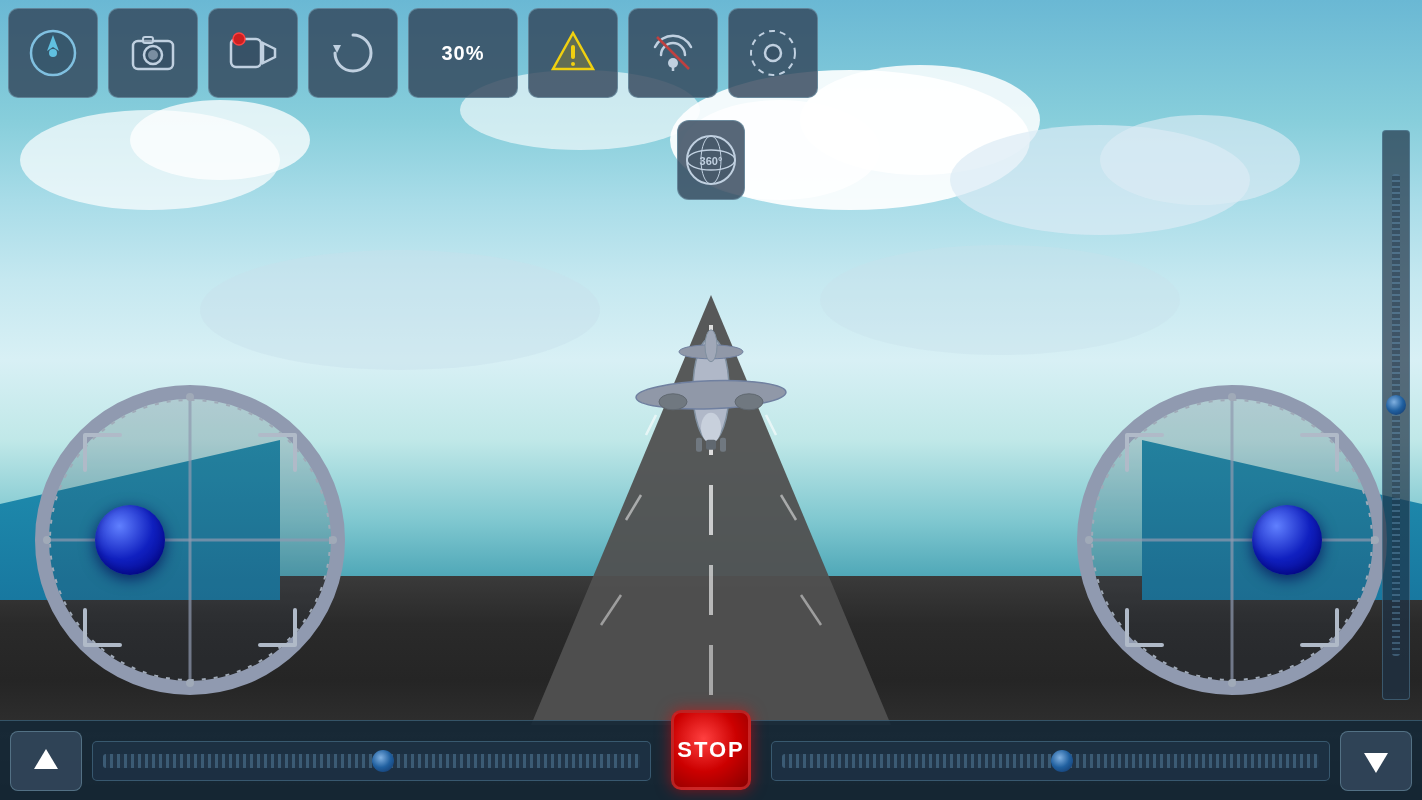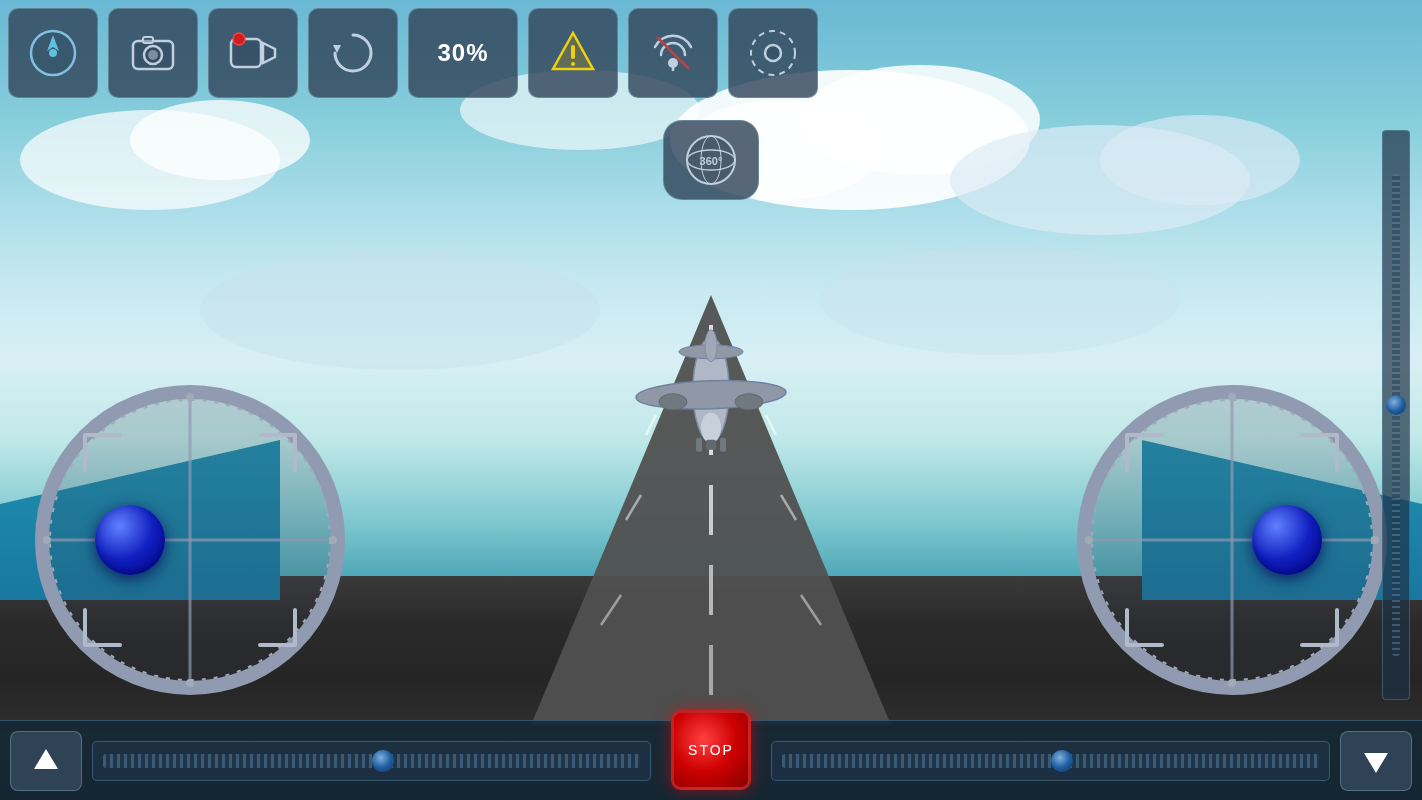--- a/index.html
+++ b/index.html
@@ -89,21 +89,21 @@
       width: 52px;
       height: 52px;
     }
 
     .toolbar-btn.wide {
       width: 110px;
     }
 
     .toolbar-btn .btn-text {
       color: white;
-      font-size: 24px;
+      font-size: 20px;
       font-weight: bold;
       letter-spacing: 1px;
     }
 
     
     .joystick-container {
       position: absolute;
       bottom: 100px;
     }
 
@@ -229,36 +229,36 @@
       display: flex;
       align-items: center;
       justify-content: center;
       cursor: pointer;
       box-shadow: 0 0 15px rgba(255,0,0,0.5);
       z-index: 101;
     }
 
     .stop-btn-text {
       color: white;
-      font-size: 14px;
-      font-weight: normal;
+      font-size: 22px;
+      font-weight: bold;
       letter-spacing: 2px;
     }
 
     
     .center-360-btn {
       position: absolute;
       top: 120px;
       left: 50%;
       transform: translateX(-50%);
-      width: 96px;
+      width: 68px;
       height: 80px;
       background: rgba(50, 70, 90, 0.82);
       border: 1.5px solid rgba(120,160,180,0.6);
-      border-radius: 19px;
+      border-radius: 12px;
       display: flex;
       align-items: center;
       justify-content: center;
       cursor: pointer;
       z-index: 100;
     }
 
     
     .vertical-slider {
       position: absolute;

